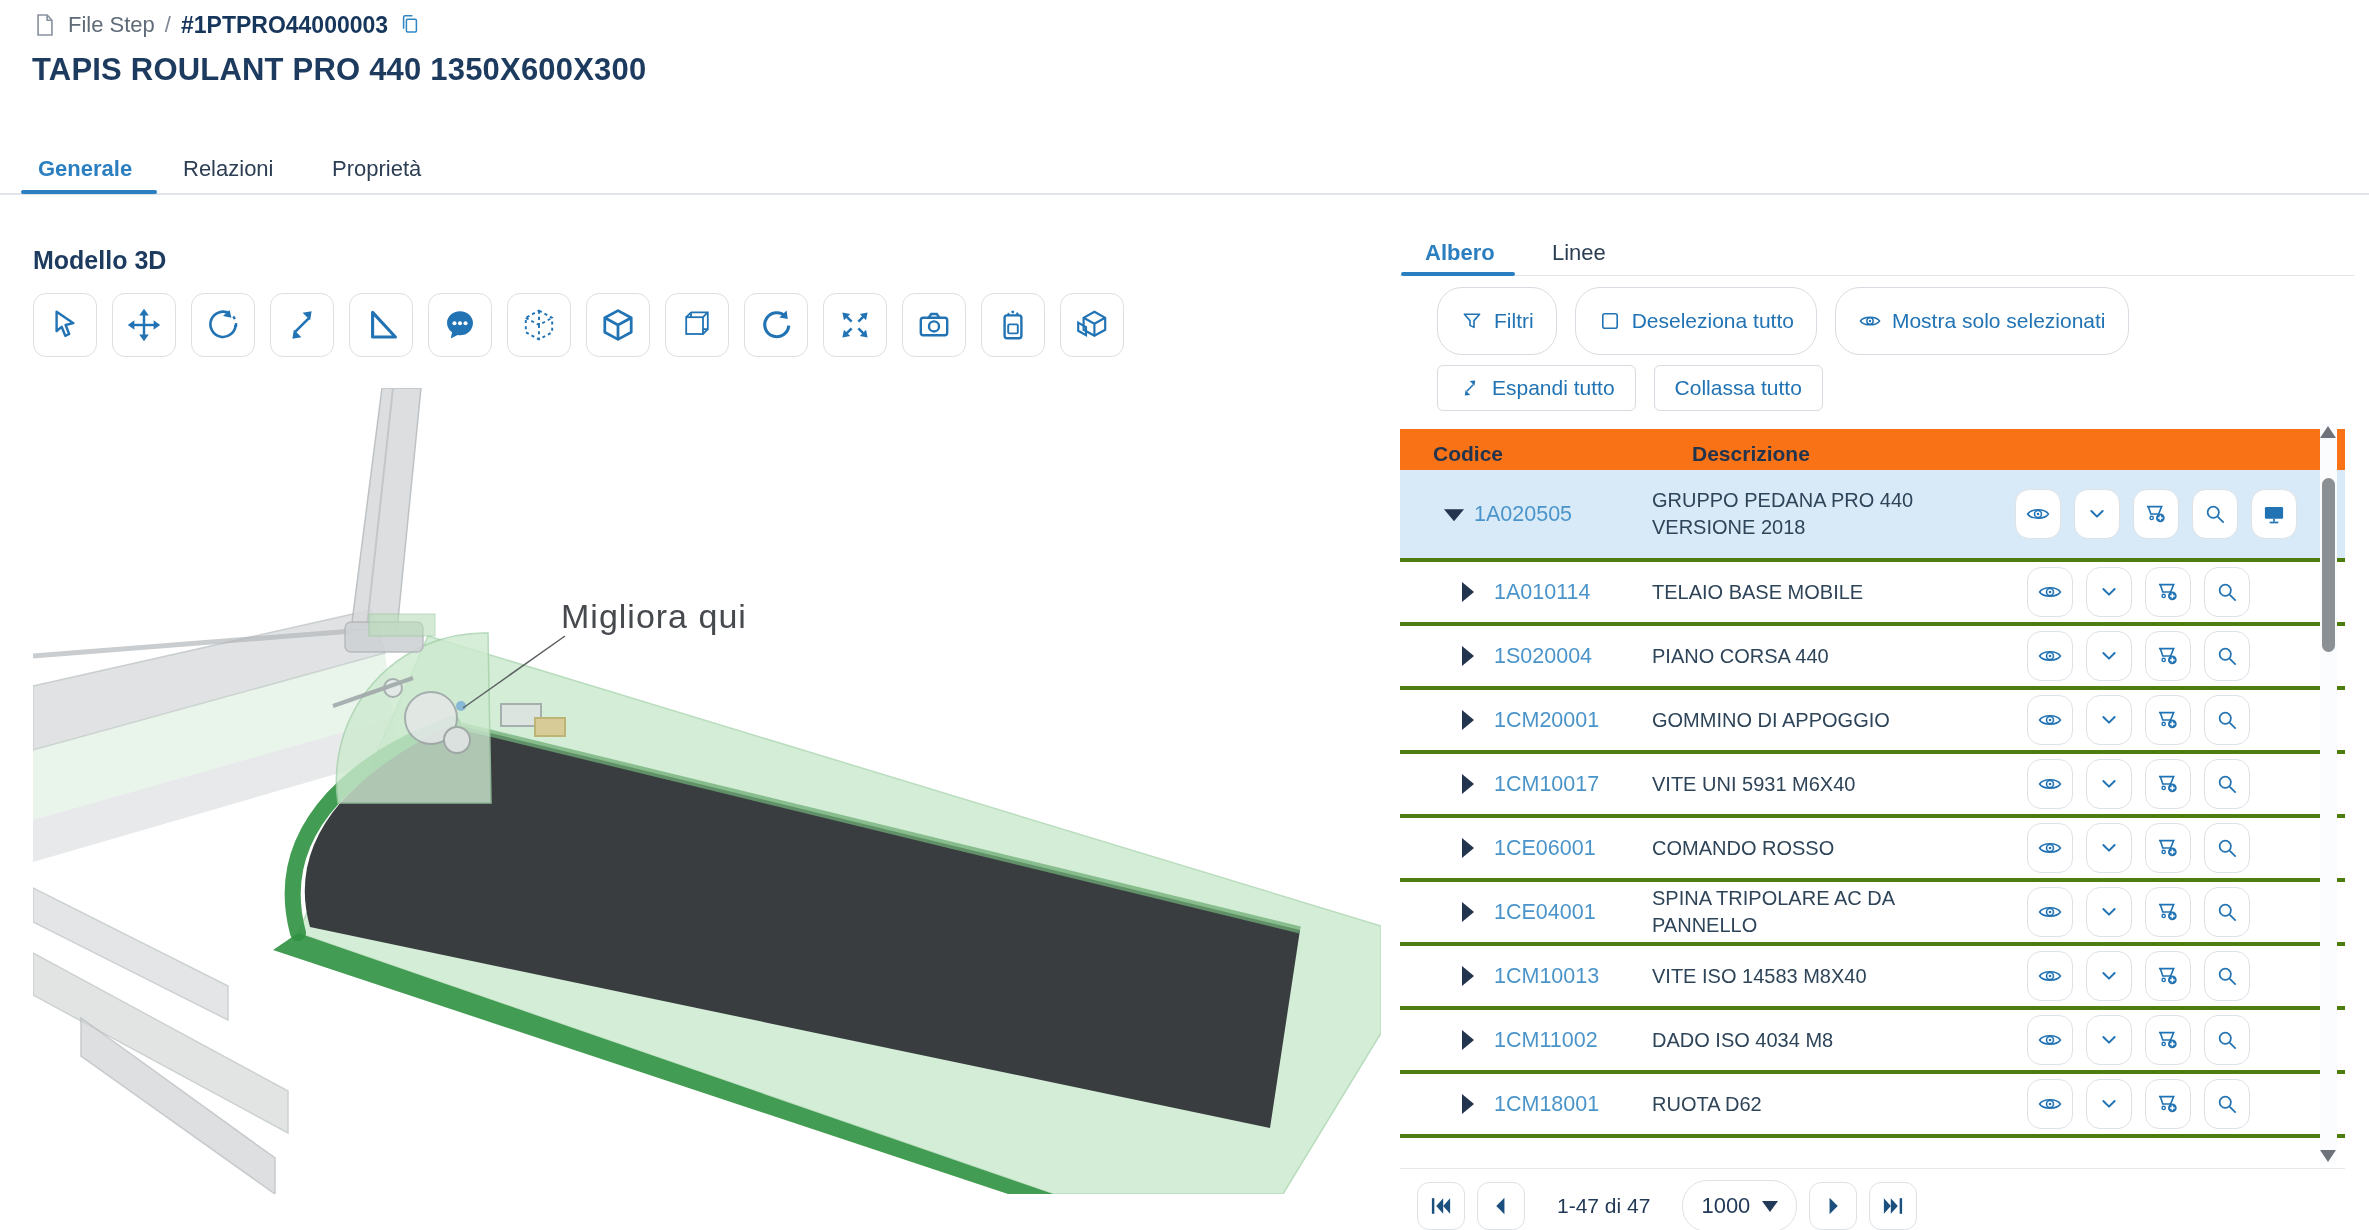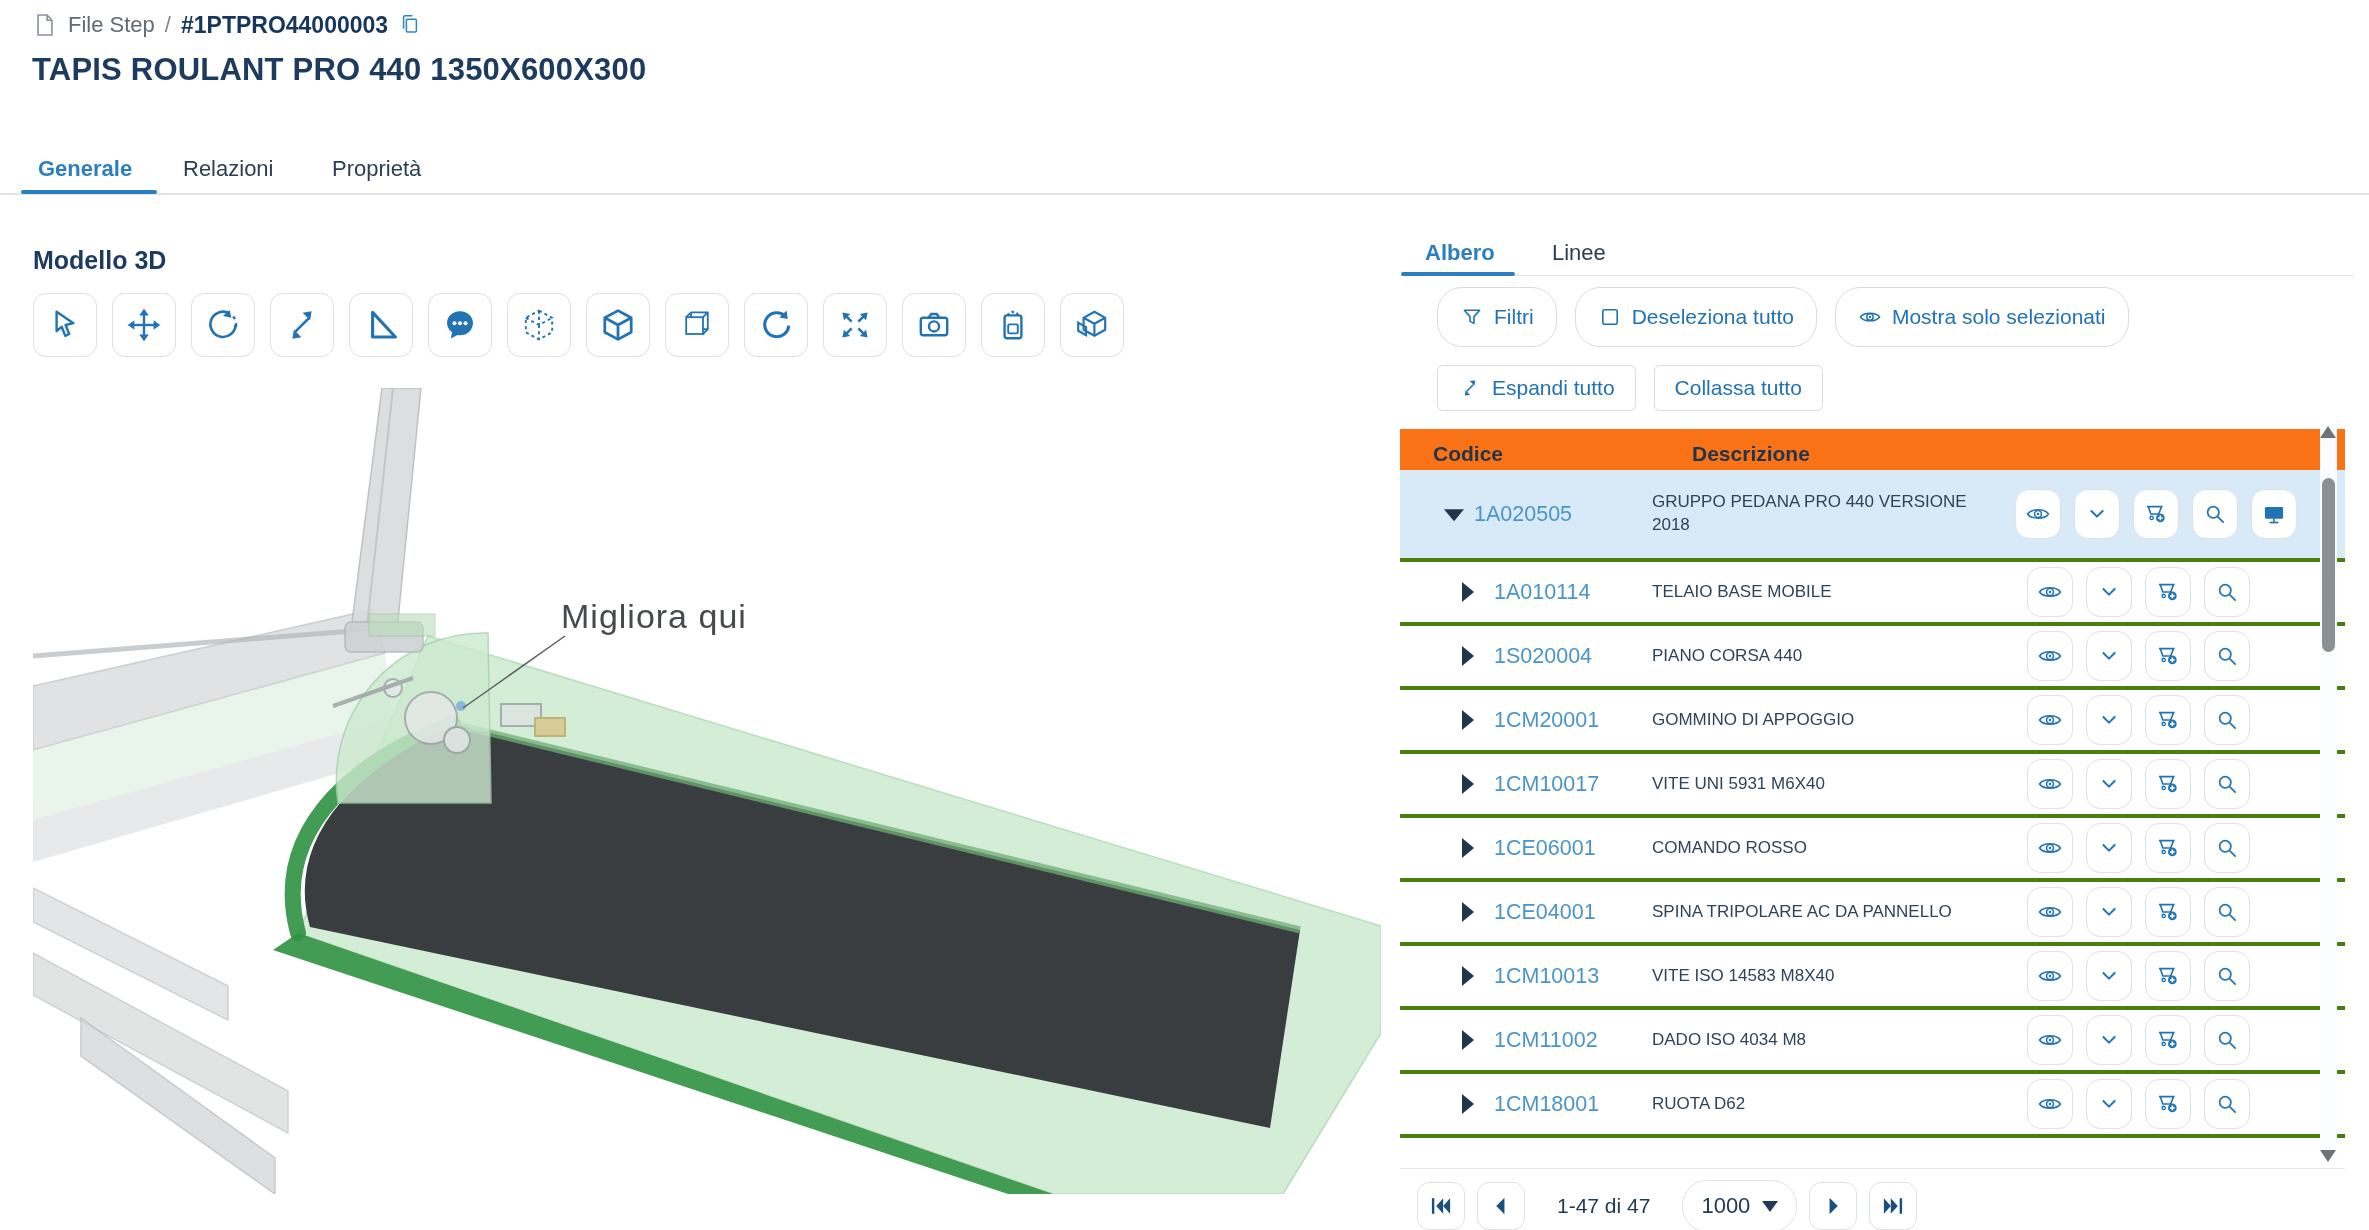--- a/index.html
+++ b/index.html
@@ -23,36 +23,36 @@
   .tbtn svg{width:36px;height:36px;}
   .viewport{left:33px;top:388px;width:1348px;height:806px;background:#fff;}
   
   .ptab{top:240px;font-size:22px;color:#2c3e53;cursor:pointer;}
   .ptab.active{color:#2b7fc0;font-weight:700;}
   .panel-activebar{left:1401px;top:272px;width:114px;height:4px;background:#2b7fc0;border-radius:2px;}
   .panel-divider{left:1400px;top:275px;width:954px;height:1px;background:#e1e5e9;}
   .pillrow{display:flex;gap:18px;align-items:center;}
   .pill{display:flex;align-items:center;gap:10px;border:1.5px solid #d6dce1;background:#fff;color:#2173b4;
     font-size:21px;cursor:pointer;font-family:inherit;}
-  .pill.round{height:60px;border-radius:25px;padding:0 22px;}
+  .pill.round{height:68px;border-radius:25px;padding:0 22px;}
   .pill.rect{height:46px;border-radius:6px;padding:0 20px;}
   .pill svg{width:24px;height:24px;}
   .thead{left:1400px;top:429px;width:945px;height:50px;background:#f97316;}
   .thead .col{position:absolute;top:0;line-height:50px;font-size:21px;font-weight:bold;color:#24344c;}
   .col-codice{left:33px;} .col-descr{left:252px;margin-left:40px;}
   .rows{left:1400px;top:470px;width:945px;}
   .trow{position:relative;height:60px;background:#fff;border-bottom:4px solid #4d7c0f;}
   .trow.selected{height:88px;background:#d8eaf8;}
   .tri{position:absolute;width:0;height:0;top:50%;cursor:pointer;}
   .tri-down{left:44px;transform:translateY(-40%);border-left:10px solid transparent;border-right:10px solid transparent;border-top:12px solid #22344e;}
   .tri-right{left:62px;transform:translateY(-50%);border-top:10px solid transparent;border-bottom:10px solid transparent;border-left:12px solid #22344e;}
   .trow.selected .tri-down{left:44px;}
   .code{position:absolute;left:94px;top:50%;transform:translateY(-50%);font-size:21.5px;color:#4a94ca;text-decoration:none;cursor:pointer;}
   .trow.selected .code{left:74px;}
-  .desc{position:absolute;left:252px;top:50%;transform:translateY(-50%);width:350px;font-size:17px;color:#2e4459;line-height:1.35;}
+  .desc{position:absolute;left:252px;top:50%;transform:translateY(-50%);width:350px;font-size:20px;color:#2e4459;line-height:1.35;}
   .actions{position:absolute;right:95px;top:50%;transform:translateY(-50%);display:flex;gap:13px;}
   .trow.selected .actions{right:48px;}
   .abtn{width:46px;height:50px;border:1.5px solid #dde2e7;border-radius:14px;background:#fff;color:#2173b4;
     display:flex;align-items:center;justify-content:center;cursor:pointer;padding:0;}
   .abtn svg{width:26px;height:26px;}
   .pag-divider{left:1400px;top:1168px;width:945px;height:1px;background:#e6e9ec;}
   .pager{left:1417px;top:1180px;display:flex;align-items:center;gap:12px;}
   .pbtn{width:48px;height:48px;border:1.5px solid #dde2e7;border-radius:12px;background:#fff;color:#1b4f7d;
     display:flex;align-items:center;justify-content:center;cursor:pointer;padding:0;}
   .pbtn svg{width:26px;height:26px;}

